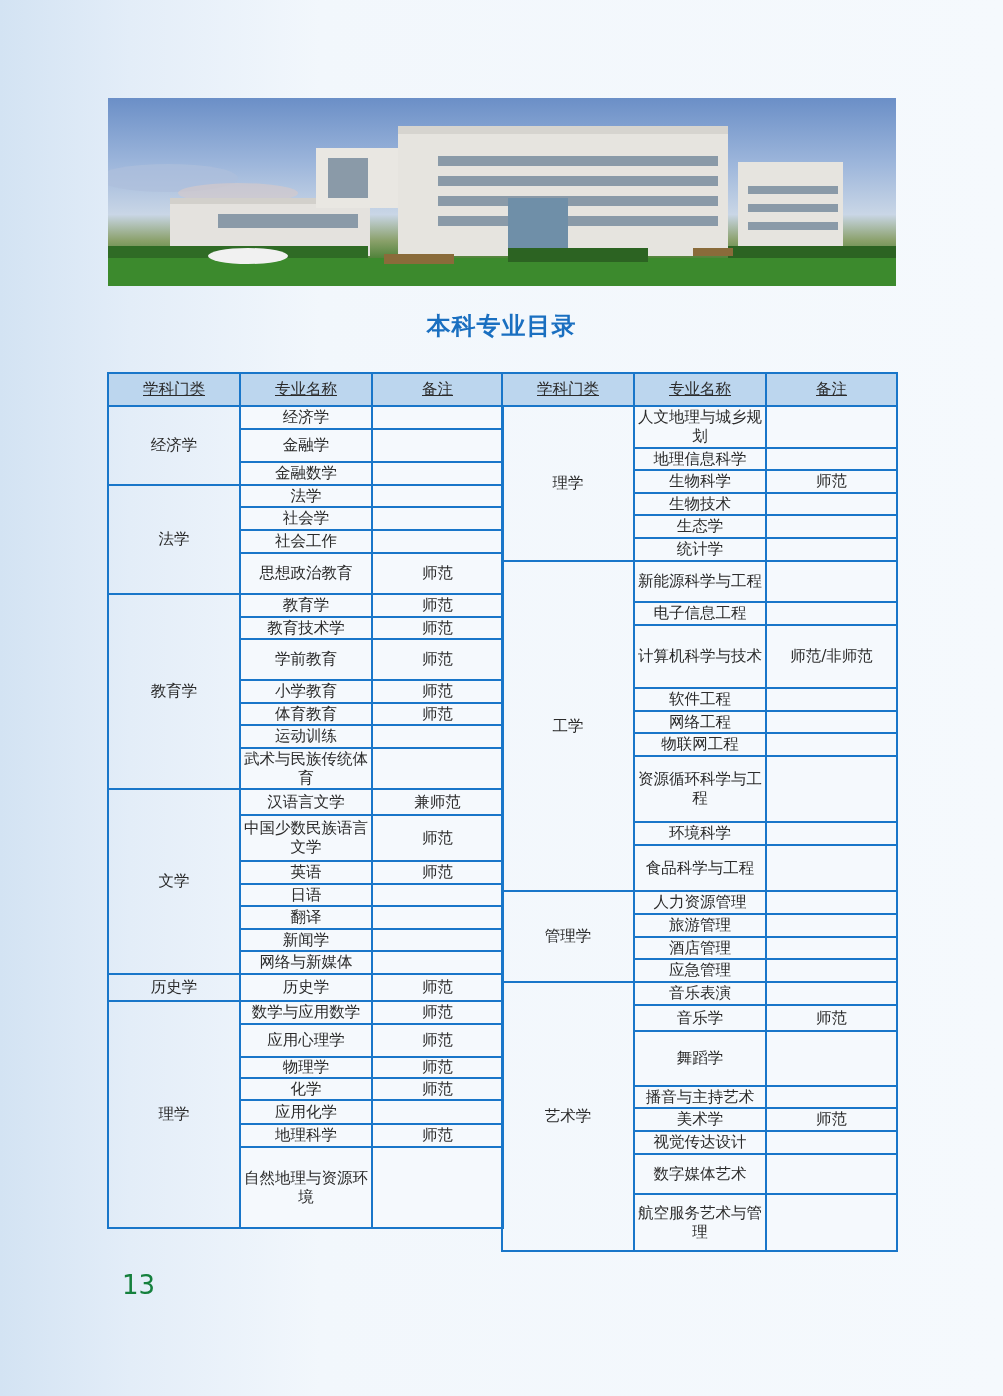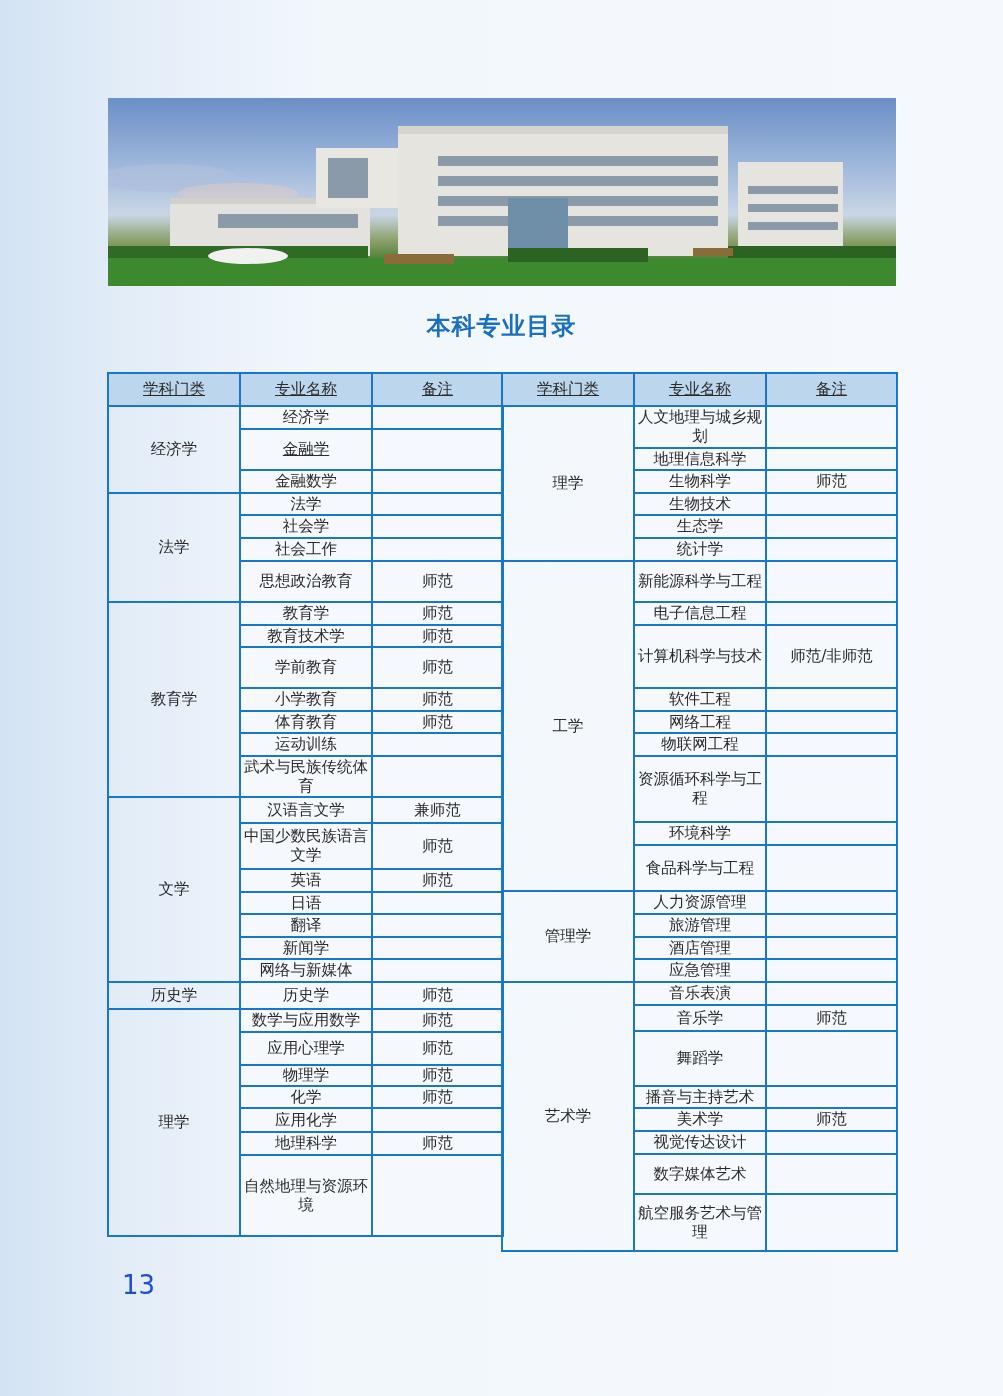--- a/index.html
+++ b/index.html
@@ -24,21 +24,21 @@
   }
   .tbl td, .tbl th {
     border:2px solid #1976c9; padding:0 2px; text-align:center; vertical-align:middle;
     line-height:19px; font-weight:normal; background:#f5f9fd; box-sizing:border-box;
   }
   .tbl th { background:#bcd6ee; height:33px;text-decoration:underline; }
   .tbl td.cat { background:transparent; }
   #tbl-left { left:107px; }
   #tbl-right { left:501px; }
   .pagenum {
-    position:absolute; left:122px; top:1270px; font-size:26px; color:#1d4ed8;
+    position:absolute; left:122px; top:1270px; font-size:26px; color:#15803d;
     font-family:"DejaVu Sans", sans-serif;
   }
 </style>
 </head>
 <body>
 
 <div class="banner">
   <svg width="788" height="188" viewBox="0 0 788 188">
 
     <ellipse cx="60" cy="80" rx="70" ry="14" fill="#aebfdc" opacity="0.7"></ellipse>
@@ -92,21 +92,21 @@
       <th>专业名称</th>
       <th>备注</th>
     </tr>
   </thead>
   <tbody>
       <tr style="height: 23px;">
         <td class="cat" rowspan="3">经济学</td>
         <td>经济学</td>
         <td></td>
       </tr>
-      <tr style="height: 41px; text-decoration: underline;">
+      <tr style="height: 33px;">
         <td>金融学</td>
         <td></td>
       </tr>
       <tr style="height: 23px;">
         <td>金融数学</td>
         <td></td>
       </tr>
       <tr style="height: 22px;">
         <td class="cat" rowspan="4">法学</td>
         <td>法学</td>

